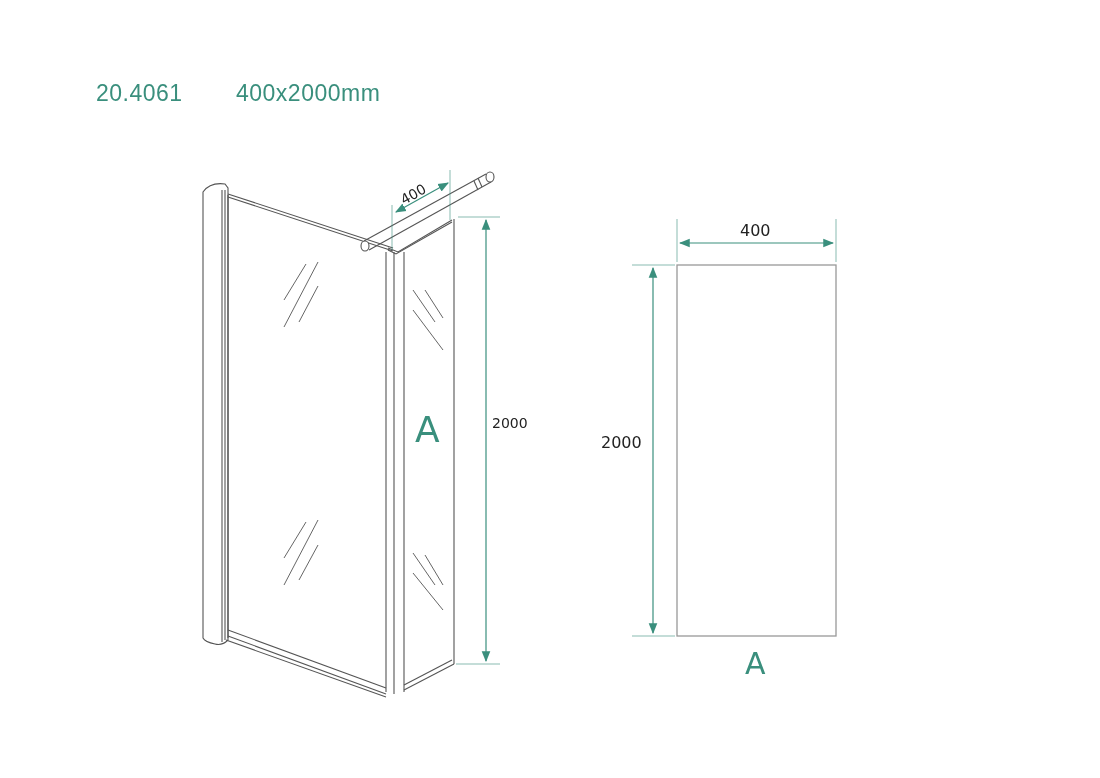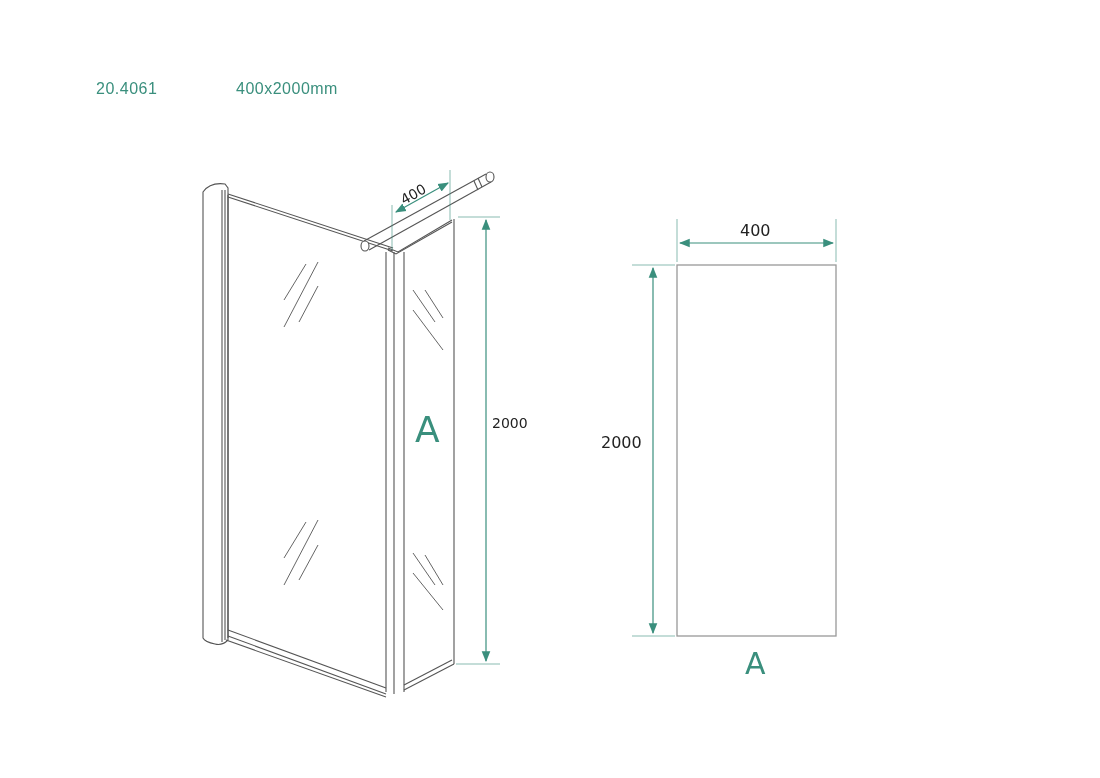--- a/index.html
+++ b/index.html
@@ -1,17 +1,17 @@
 <!DOCTYPE html>
 <html><head>
 <meta charset="utf-8">
 <style>
   html, body { margin:0; padding:0; background:#ffffff; }
   body { width:1100px; height:778px; position:relative; overflow:hidden; font-family:"Liberation Sans", sans-serif; }
-  .title { position:absolute; top:80px; font-size:16px; color:#3a8f7d; letter-spacing:0.5px; }
+  .title { position:absolute; top:80px; font-size:23px; color:#3a8f7d; letter-spacing:0.5px; }
   #code { left:96px; }
   #size { left:236px;text-align:center; }
   svg { position:absolute; left:0; top:0; }
   .dim-txt { font-family:"DejaVu Sans", sans-serif; fill:#222; }
   .letter { font-family:"DejaVu Sans", sans-serif; fill:#3a8f7d; }
 </style>
 </head>
 <body>
 
 <div class="title" id="code">20.4061</div>

